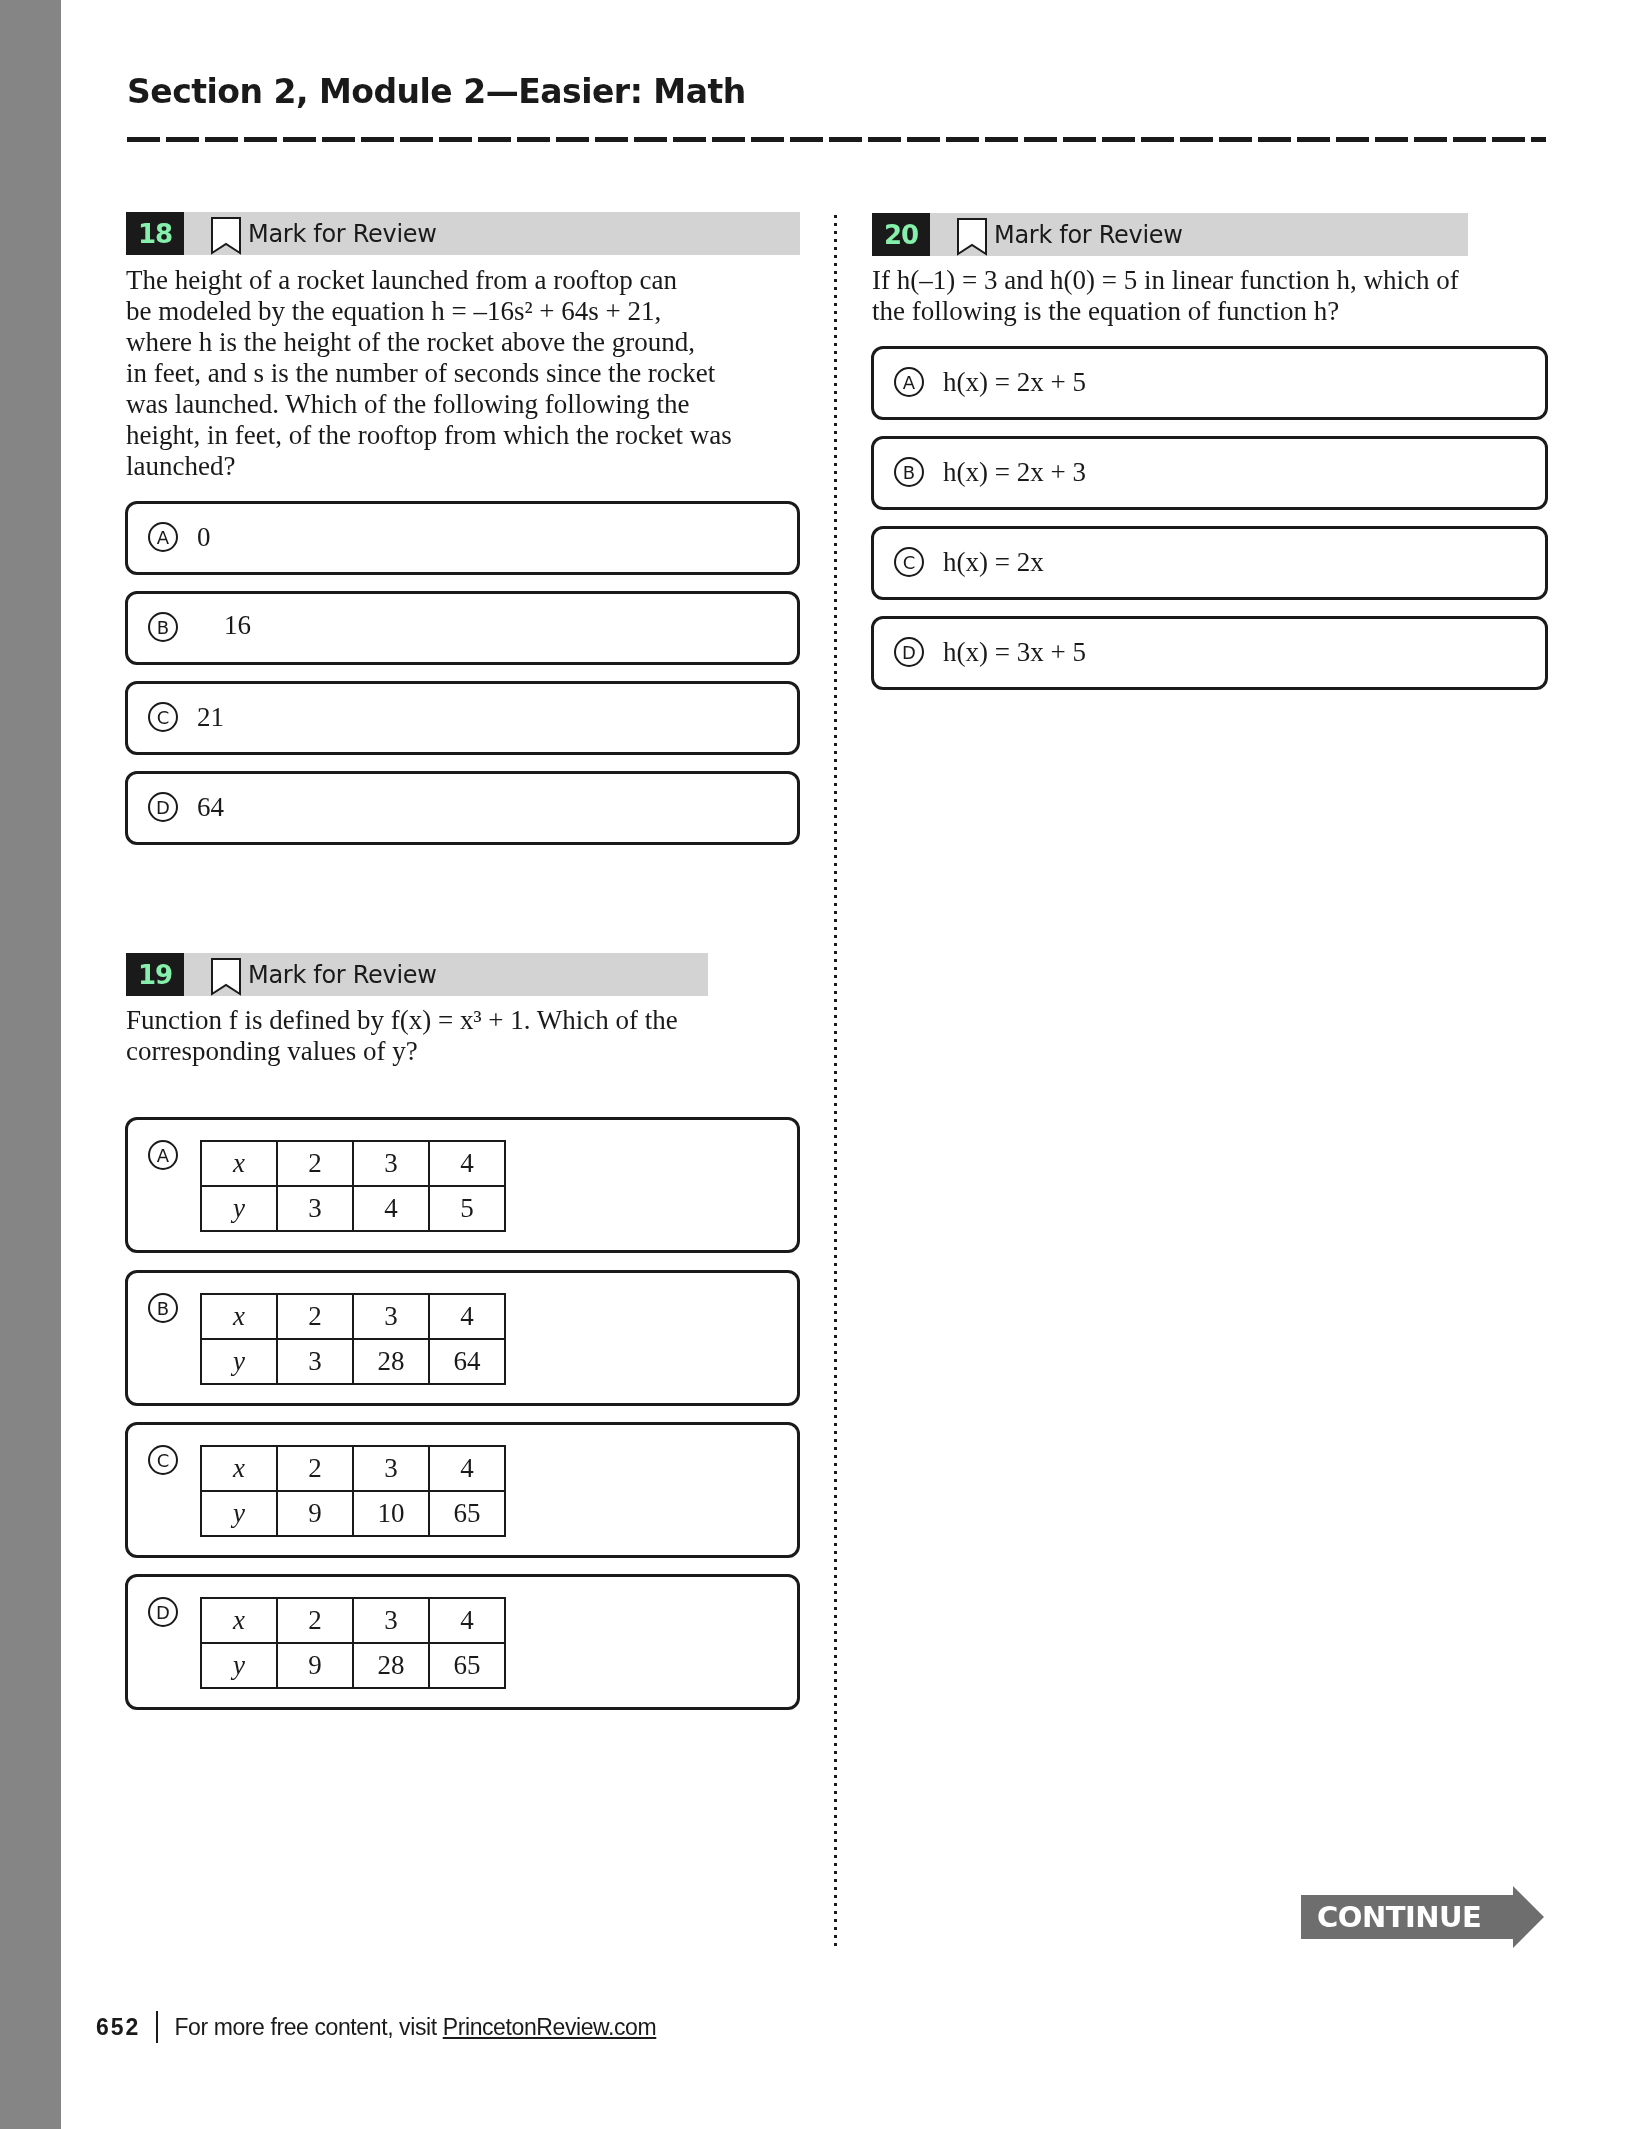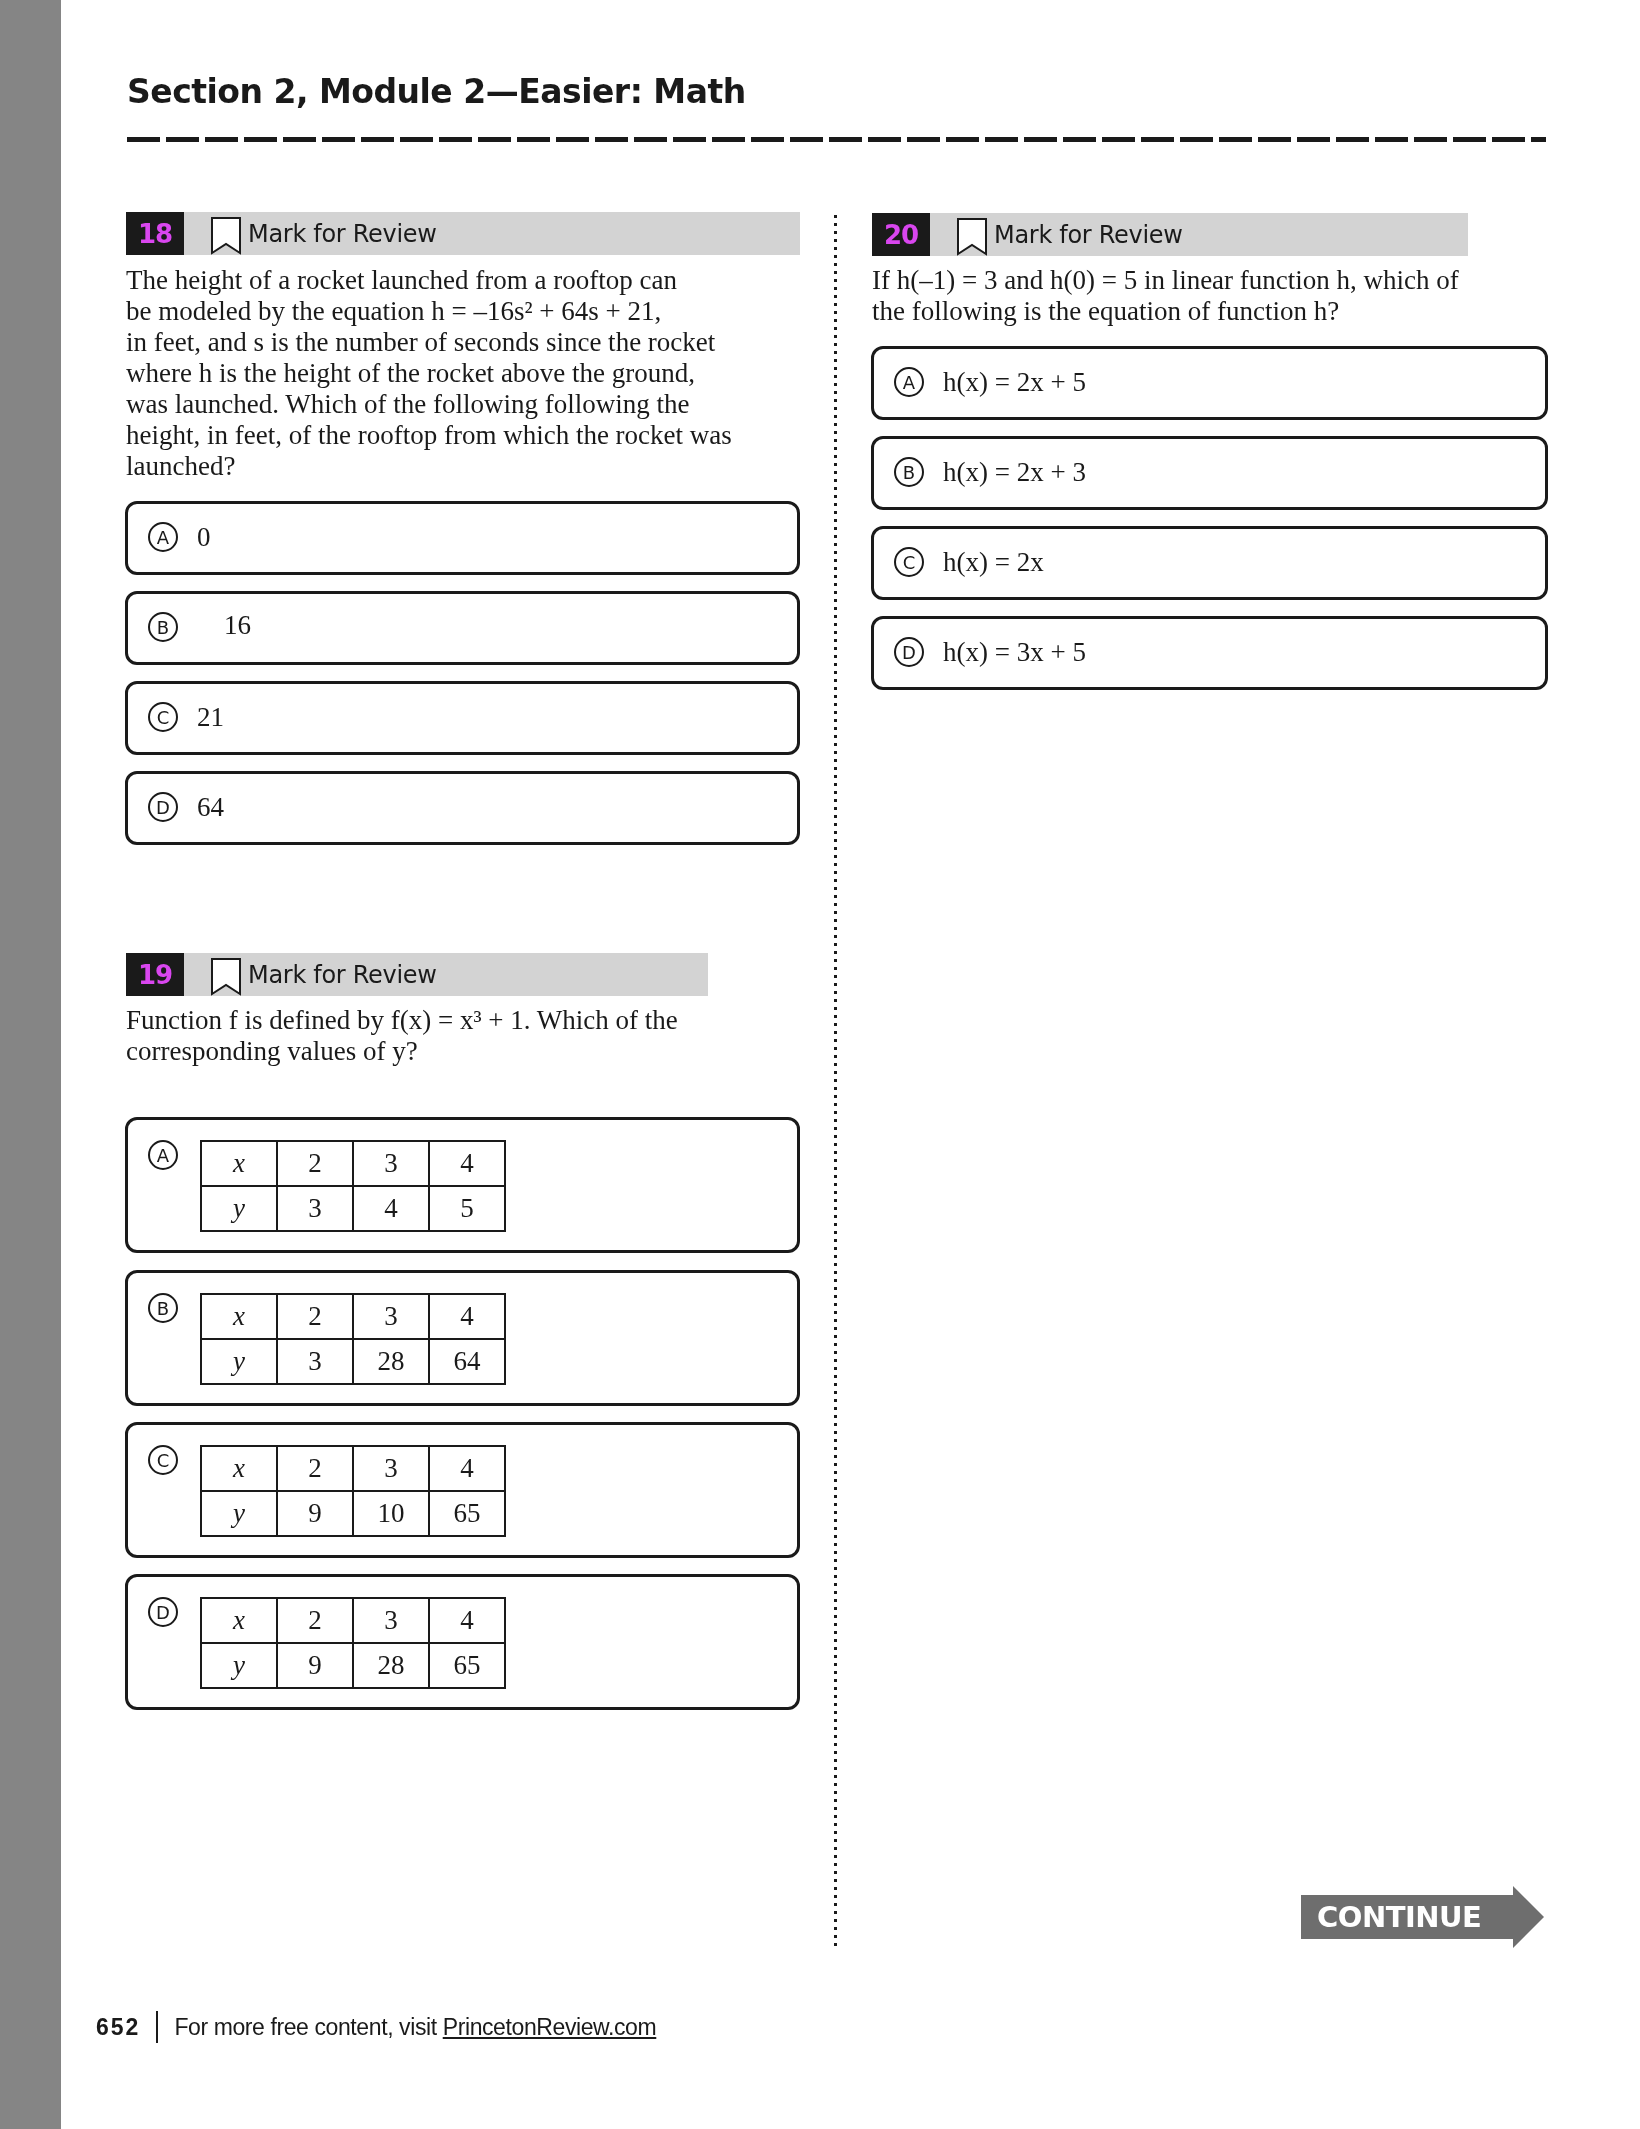--- a/index.html
+++ b/index.html
@@ -20,21 +20,21 @@
   }
   .divider {
     position: absolute; left: 834px; top: 215px; width: 3px; height: 1735px;
     background: repeating-linear-gradient(to bottom, #1a1a1a 0 3px, transparent 3px 8px);
   }
   .qhead {
     position: absolute; height: 43px; background: #d3d3d3;
     display: flex; align-items: center;
   }
   .qnum {
-    width: 58px; height: 43px; background: #1a1a1a; color: #d946ef;
+    width: 58px; height: 43px; background: #1a1a1a; color: #86efac;
     font-family: "DejaVu Sans", sans-serif; font-weight: bold; font-size: 26px;
     display: flex; align-items: center; justify-content: center; letter-spacing: -1px;
   }
   .mark { display: flex; align-items: center; margin-left: 26px; cursor: pointer; }
   .bookmark { width: 32px; height: 38px; margin-right: 6px; margin-top: 4px; }
   .mark-label { font-family: "DejaVu Sans", sans-serif; font-size: 24px; color: #1a1a1a; letter-spacing: -0.3px; }
   .qtext {
     position: absolute; font-size: 27px; line-height: 31px; color: #1a1a1a;
   }
   .choice {
@@ -87,22 +87,22 @@
   <div class="mark">
     <svg class="bookmark" viewBox="0 0 32 38">
         <path d="M2 1 H30 V36 L16 27 L2 36 Z" fill="#fff" stroke="#1a1a1a" stroke-width="2"></path>
       </svg>
     <span class="mark-label">Mark for Review</span>
   </div>
 </div>
 <div class="qtext" style="left:126px; top:265px;">
   <div>The height of a rocket launched from a rooftop can</div>
   <div>be modeled by the equation h = –16s² + 64s + 21,</div>
+  <div>where h is the height of the rocket above the ground,</div>
   <div>in feet, and s is the number of seconds since the rocket</div>
-  <div>where h is the height of the rocket above the ground,</div>
   <div>was launched. Which of the following following the</div>
   <div>height, in feet, of the rooftop from which the rocket was</div>
   <div>launched?</div>
 </div>
 
 <div class="choice" style="left:125px; top:501px; width:675px; height:74px;">
   <div class="letter" style="left:20px; top:18px;">A</div>
   <div class="ans" style="left:69px; top:18px;">0</div>
 </div>
 <div class="choice" style="left:125px; top:591px; width:675px; height:74px;">

